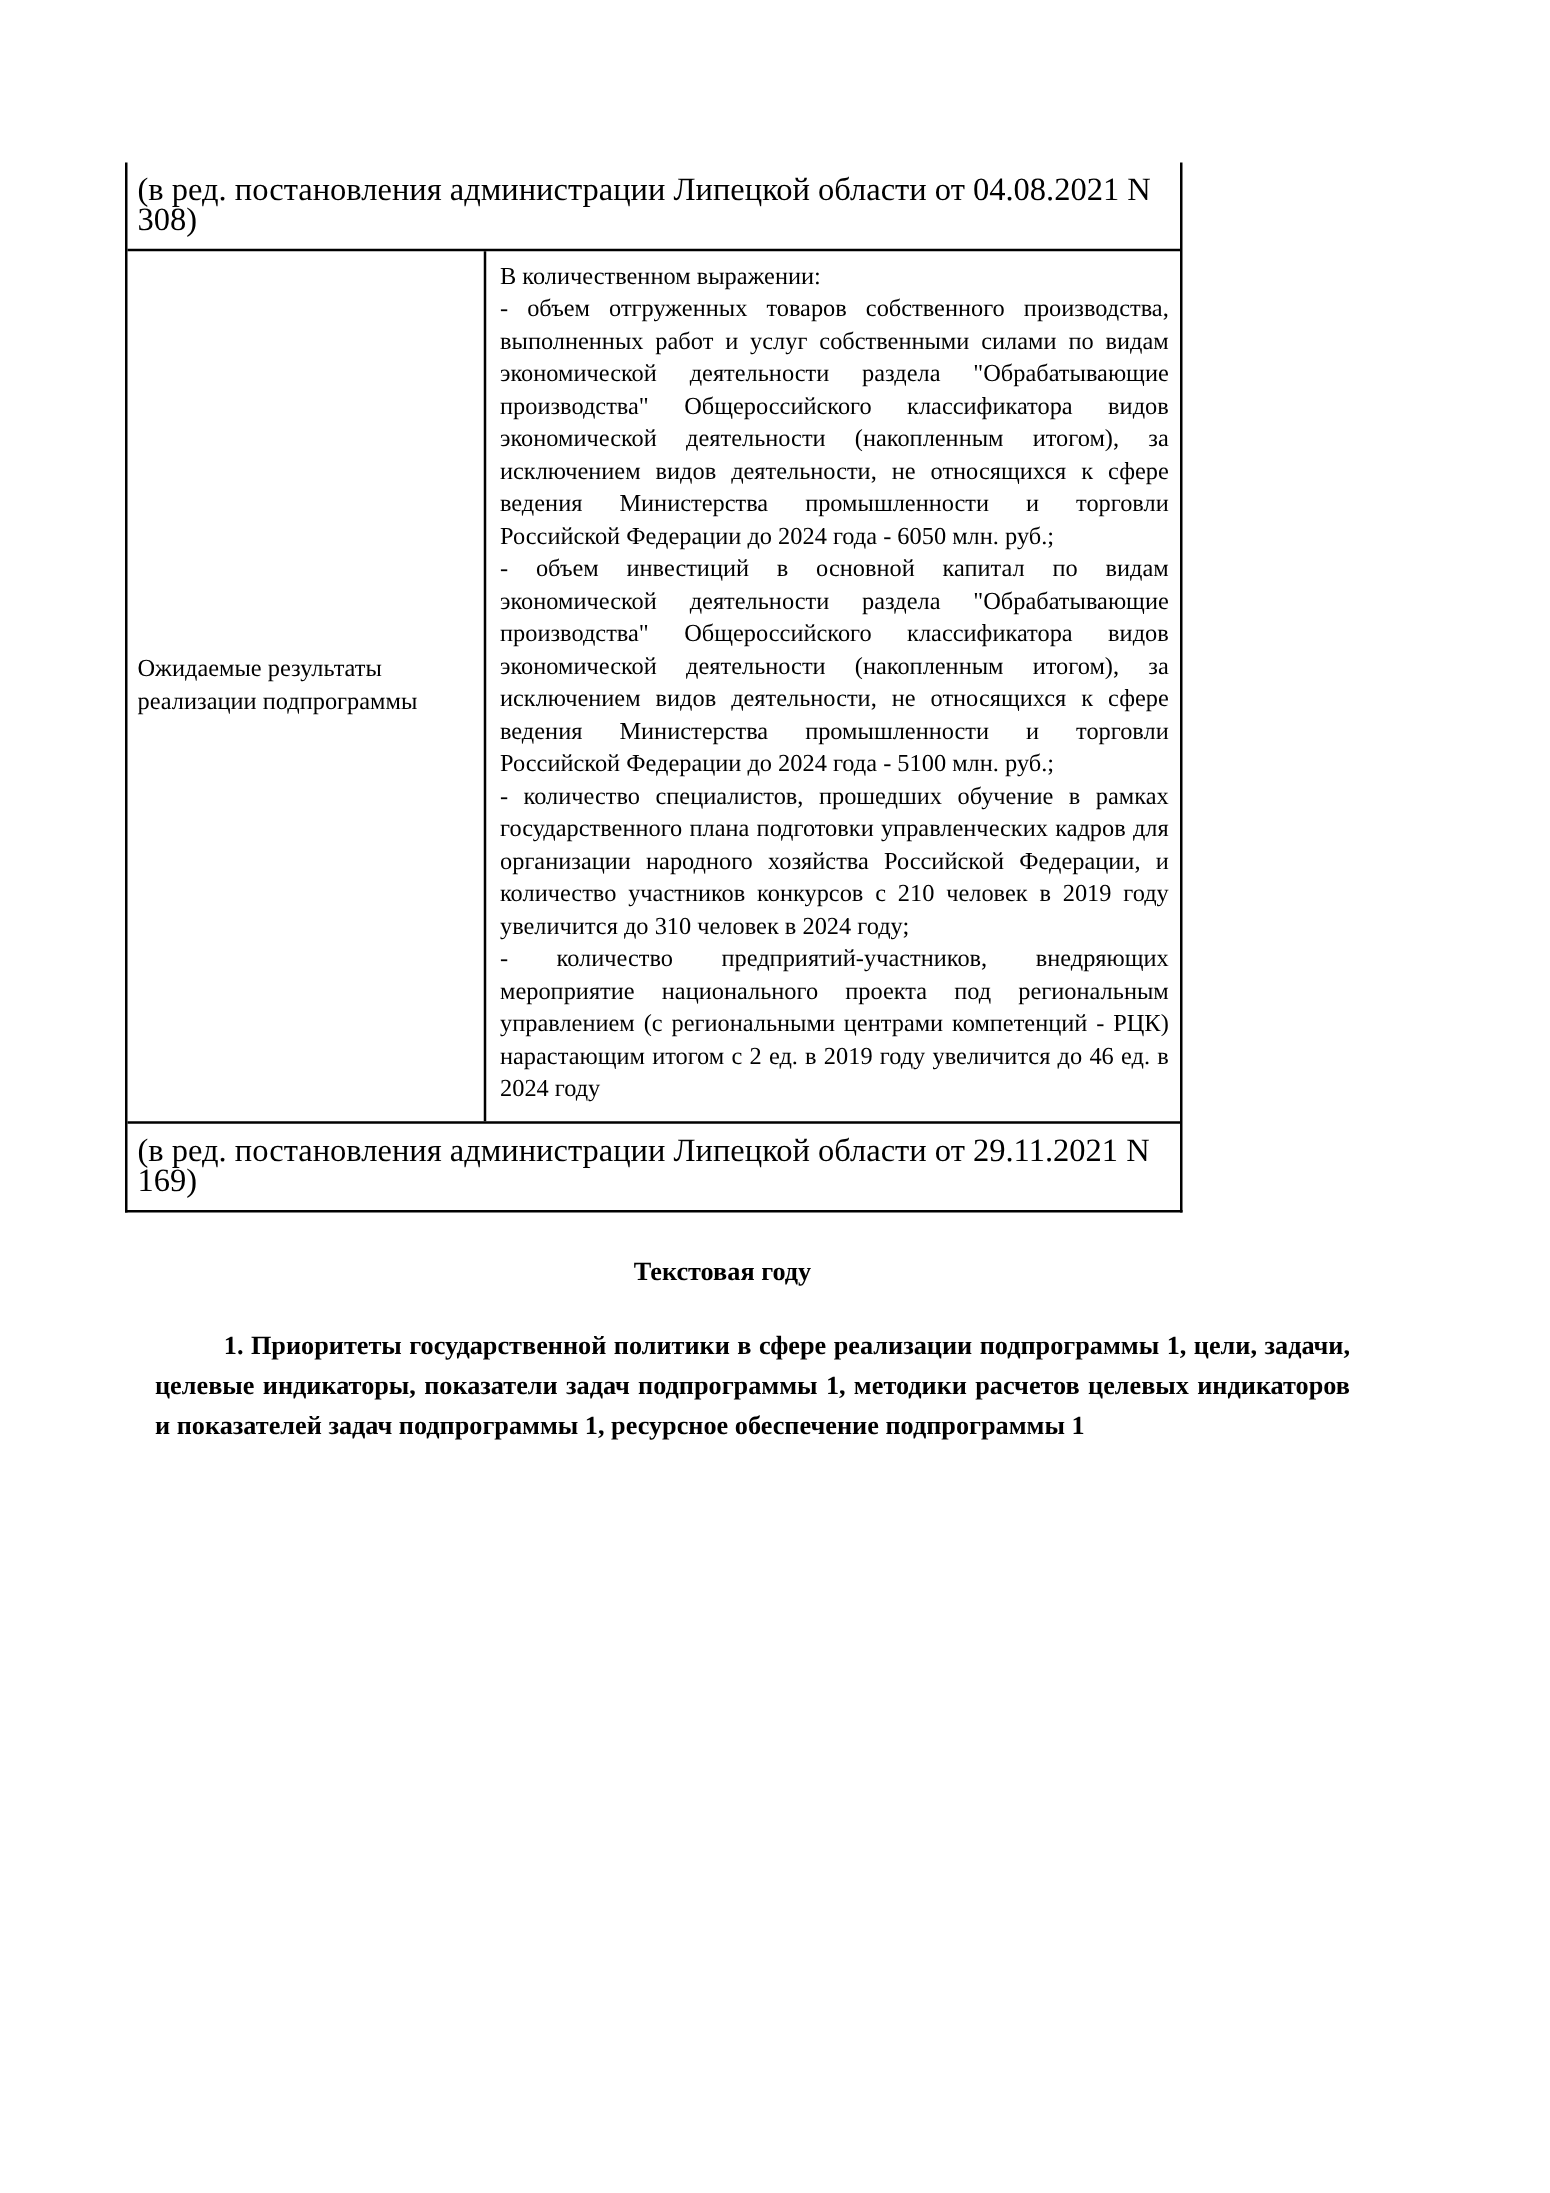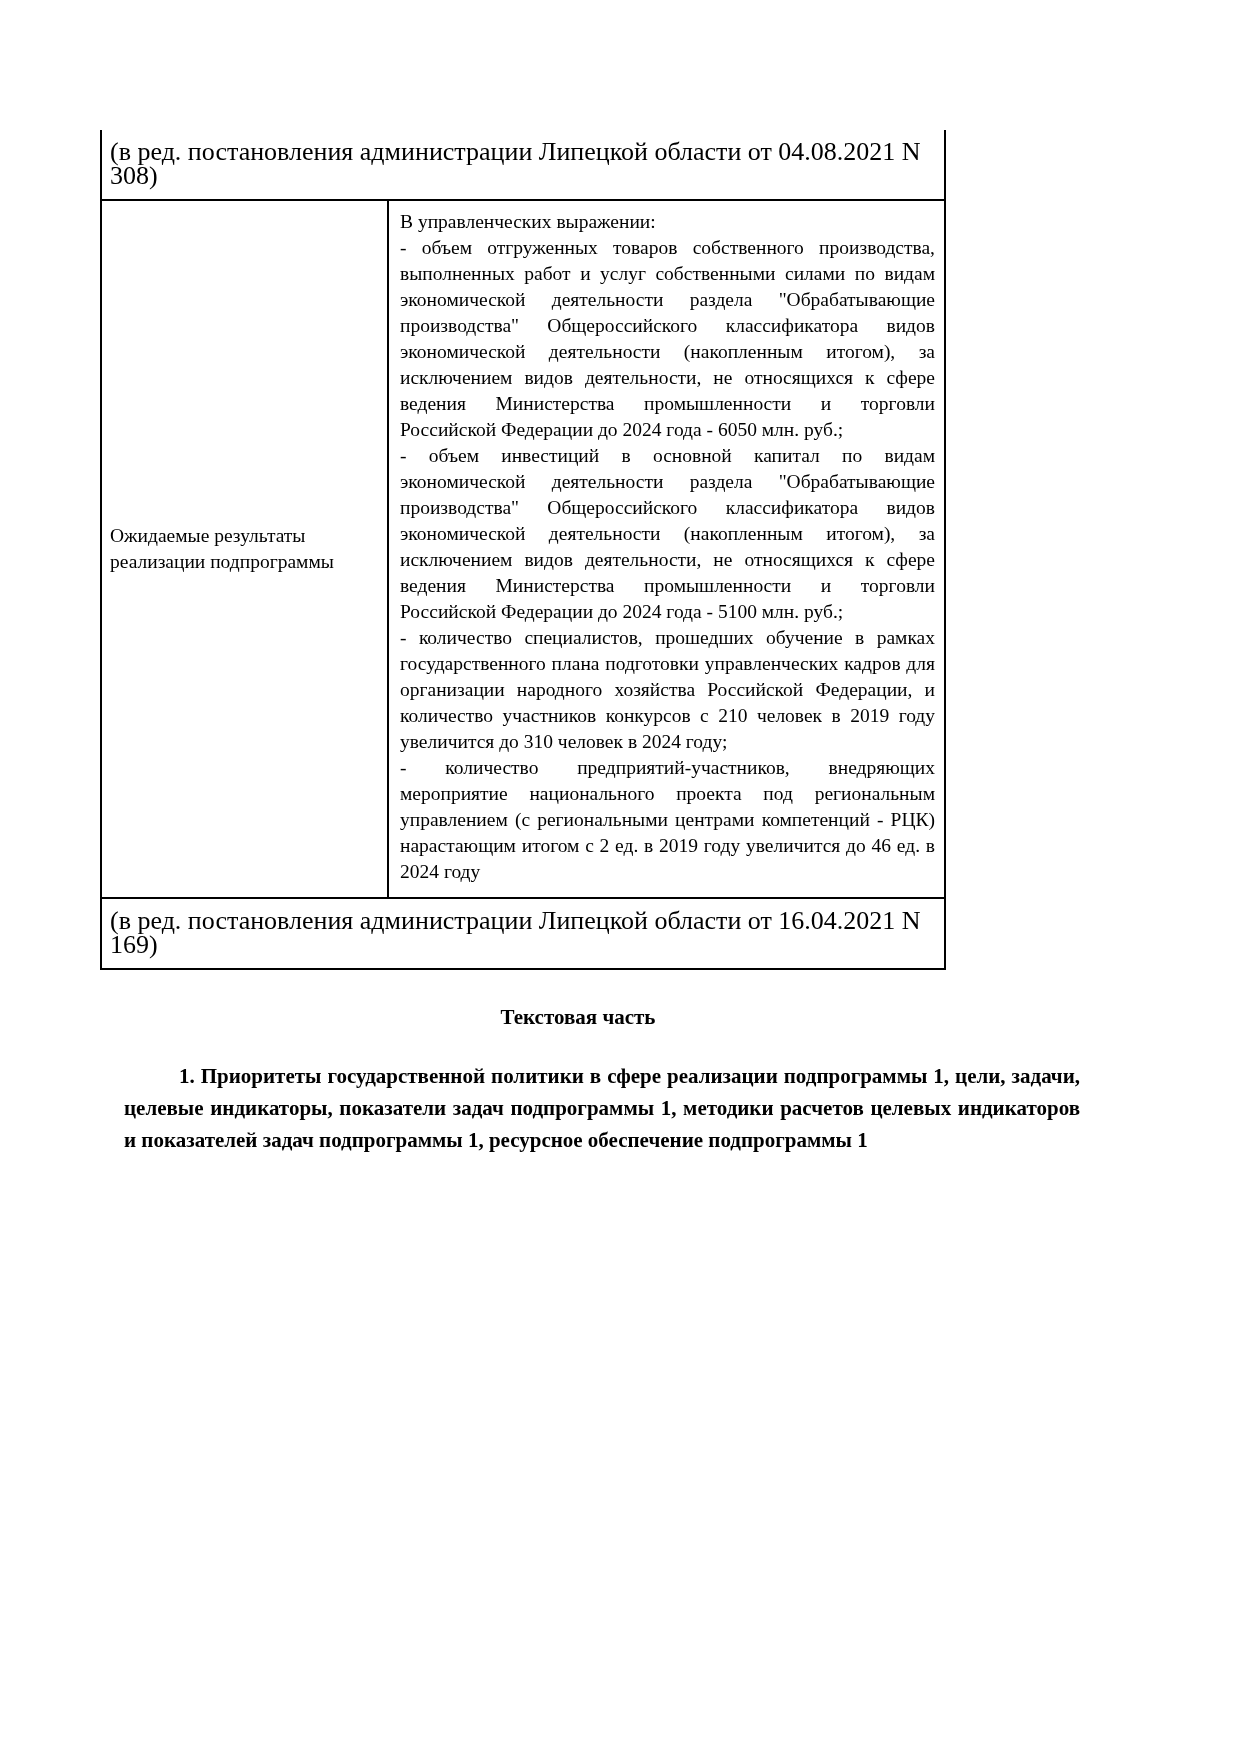--- a/index.html
+++ b/index.html
@@ -84,32 +84,32 @@
 
       <div class="t-row">
         <div class="t-cell-full">(в ред. постановления администрации Липецкой области от 04.08.2021 N 308)</div>
       </div>
 
       <div class="t-row t-main">
         <div class="t-cell-left">
           <div>Ожидаемые результаты реализации подпрограммы</div>
         </div>
         <div class="t-cell-right">
-          <p>В управленческих выражении:</p>
+          <p>В количественном выражении:</p>
           <p>- объем отгруженных товаров собственного производства, выполненных работ и услуг собственными силами по видам экономической деятельности раздела "Обрабатывающие производства" Общероссийского классификатора видов экономической деятельности (накопленным итогом), за исключением видов деятельности, не относящихся к сфере ведения Министерства промышленности и торговли Российской Федерации до 2024 года - 6050 млн. руб.;</p>
           <p>- объем инвестиций в основной капитал по видам экономической деятельности раздела "Обрабатывающие производства" Общероссийского классификатора видов экономической деятельности (накопленным итогом), за исключением видов деятельности, не относящихся к сфере ведения Министерства промышленности и торговли Российской Федерации до 2024 года - 5100 млн. руб.;</p>
           <p>- количество специалистов, прошедших обучение в рамках государственного плана подготовки управленческих кадров для организации народного хозяйства Российской Федерации, и количество участников конкурсов с 210 человек в 2019 году увеличится до 310 человек в 2024 году;</p>
           <p>- количество предприятий-участников, внедряющих мероприятие национального проекта под региональным управлением (с региональными центрами компетенций - РЦК) нарастающим итогом с 2 ед. в 2019 году увеличится до 46 ед. в 2024 году</p>
         </div>
       </div>
 
       <div class="t-row">
-        <div class="t-cell-full">(в ред. постановления администрации Липецкой области от 16.04.2021 N 169)</div>
+        <div class="t-cell-full">(в ред. постановления администрации Липецкой области от 29.11.2021 N 169)</div>
       </div>
 
     </div>
 
-    <h2 class="heading">Текстовая часть</h2>
+    <h2 class="heading">Текстовая году</h2>
 
     <p class="section-para">1. Приоритеты государственной политики в сфере реализации подпрограммы 1, цели, задачи, целевые индикаторы, показатели задач подпрограммы 1, методики расчетов целевых индикаторов и показателей задач подпрограммы 1, ресурсное обеспечение подпрограммы 1</p>
 
   </div>
 </div>
 
 </body></html>

